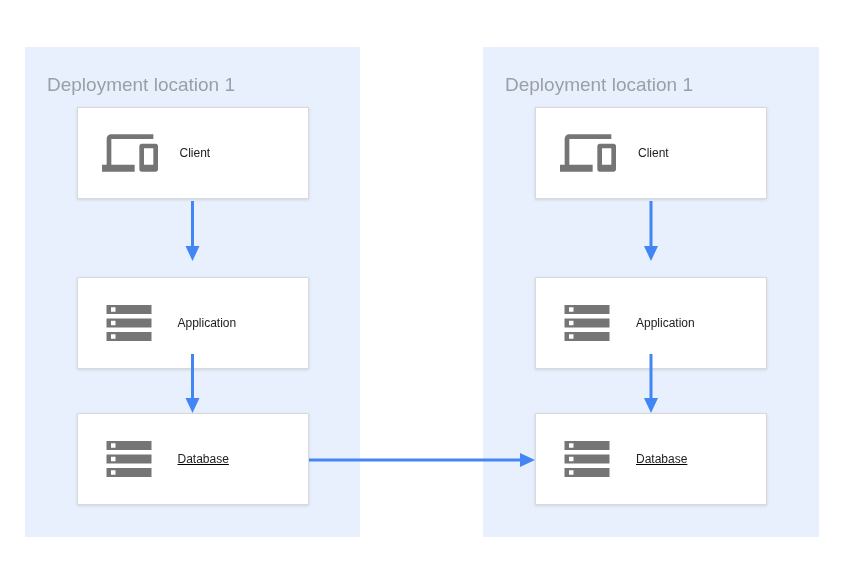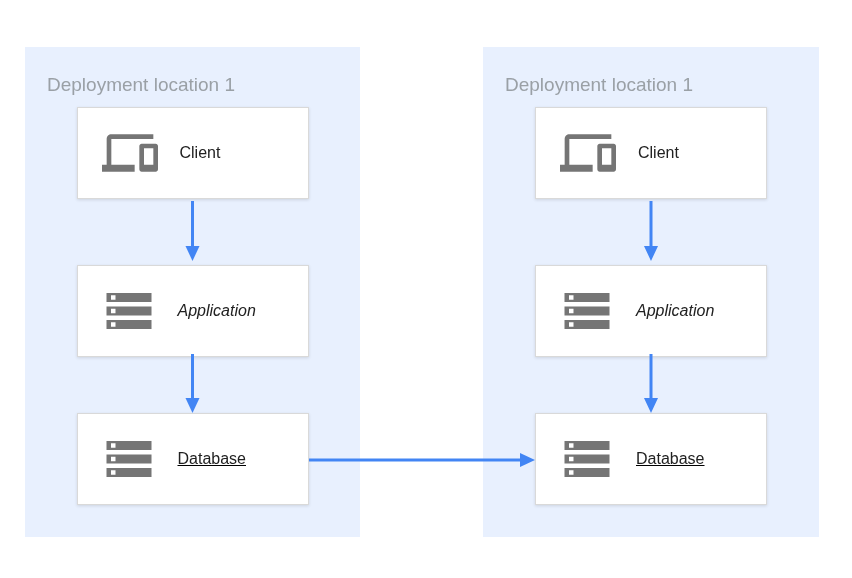--- a/index.html
+++ b/index.html
@@ -37,27 +37,27 @@
     transform: translateX(-50%);
     width: 232px; height: 92px;
     background: #ffffff;
     border: 1px solid #D9D9D9;
     box-shadow: 0 1px 3px rgba(0,0,0,0.12);
     display: flex;
     align-items: center;
     padding-left: 24px;
   }
   .node-client { top: 60px; }
-  .node-app    { top: 218px; font-style: italic; }
+  .node-app    { top: 230px; }
   .node-db     { top: 366px; text-decoration: underline; }
   .node-icon { flex: 0 0 auto; display: flex; align-items: center; }
   .node-icon svg { display: block; fill: #757575; }
   .node-label {
     margin-left: 22px;
-    font-size: 16px;
+    font-size: 12px;
     color: #212121;
     white-space: nowrap;
   }
   svg.arrow-layer {
     position: absolute; left: 0; top: 0;
     width: 852px; height: 578px;
     pointer-events: none;
   }
   .arrow line { stroke: #4285F4; stroke-width: 3; }
   .arrow path { fill: #4285F4; }

